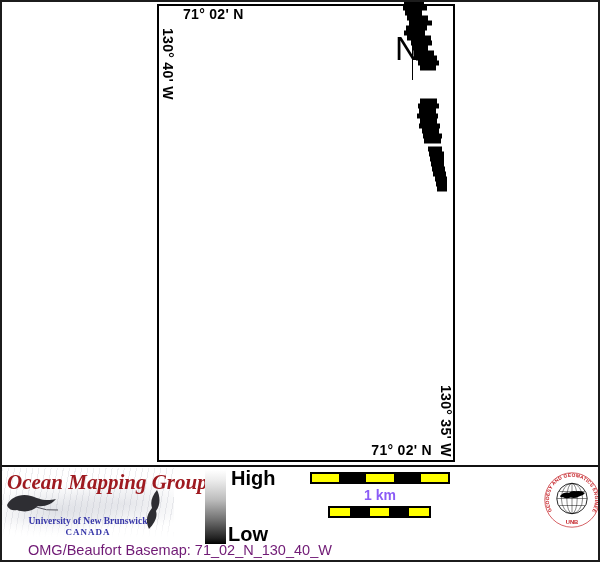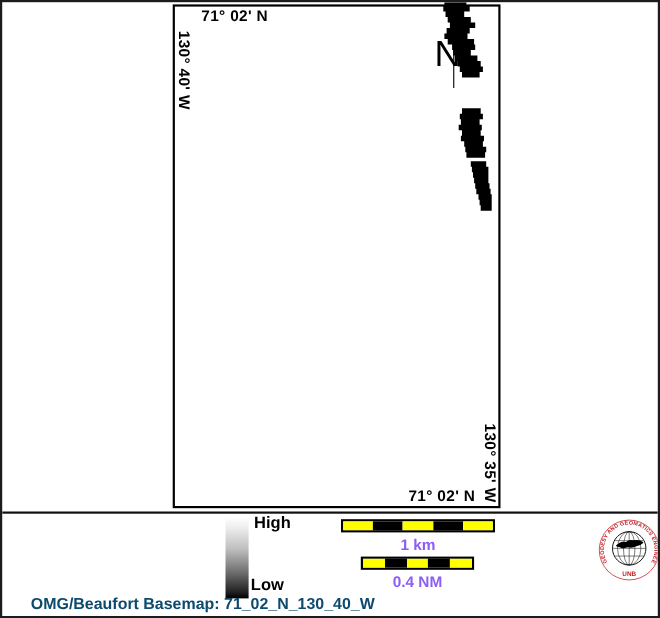--- a/index.html
+++ b/index.html
@@ -30,35 +30,35 @@
       repeating-linear-gradient(100deg, rgba(80,86,110,.10) 0 1px, rgba(0,0,0,0) 1px 6px),
       #fff;}
   .omg-title{position:absolute;left:5px;top:2px;width:160px;font-family:"Liberation Serif",serif;font-style:italic;font-weight:bold;font-size:21px;color:#9e1a20;white-space:nowrap;}
   .omg-sub{position:absolute;left:0;top:48px;width:172px;text-align:center;font-family:"Liberation Serif",serif;font-weight:bold;font-size:9.5px;color:#3636a8;}
   .omg-country{position:absolute;left:0;top:59px;width:172px;text-align:center;font-family:"Liberation Serif",serif;font-weight:bold;font-size:9px;letter-spacing:1px;color:#3636a8;}
   .whale-left{position:absolute;left:4px;top:22px;filter:blur(.5px);}
   .fish-right{position:absolute;left:136px;top:21px;filter:blur(.5px);}
 
   .colorbar{position:absolute;left:203px;top:468px;width:21px;height:74px;
     background:linear-gradient(to bottom,#ffffff 0%,#ececec 14%,#bdbdbd 40%,#6e6e6e 68%,#222 92%,#000 100%);}
-  .legend-label{position:absolute;font-size:15px;font-weight:bold;color:#000;}
+  .legend-label{position:absolute;font-size:20px;font-weight:bold;color:#000;}
   .legend-high{left:229px;top:465px;}
   .legend-low{left:226px;top:521px;}
 
   .sb{position:absolute;height:12px;border:2px solid #000;box-sizing:border-box;display:flex;}
   .sb .seg{flex:1 1 0;height:100%;}
   .sb-km{left:308px;top:470px;width:140px;}
   .sb-nm{left:326px;top:504px;width:103px;}
   .sb-label{position:absolute;font-size:14px;font-weight:bold;color:#8b5cf6;text-align:center;}
   .sb-label-km{left:308px;top:485px;width:140px;}
   .sb-label-nm{left:326px;top:519px;width:103px;}
 
   .seal{position:absolute;left:541px;top:467px;}
 
-  .caption{position:absolute;left:26px;top:540px;width:560px;display:flex;gap:18px;font-size:14.5px;color:#0c4a6e;white-space:nowrap;font-weight:bold;}
+  .caption{position:absolute;left:26px;top:540px;width:560px;display:flex;gap:18px;font-size:14.5px;color:#701a75;white-space:nowrap;}
 </style>
 </head>
 <body>
 
 <div class="page">
 
   <div class="map-frame">
     <div class="coord lat-top">71° 02' N</div>
     <div class="coord lon-left">130° 40' W</div>
     <div class="coord lon-right">130° 35' W</div>
@@ -71,41 +71,52 @@
     <g stroke="#000" stroke-width="5" stroke-linecap="butt">
       <path d="M402,1 h20 M401,6 h24 M403,11 h17 M405,16 h21 M407,21 h23 M404,26 h21 M402,31 h21 M405,36 h24 M409,41 h21 M410,46 h16 M412,51 h20 M414,56 h21 M416,61 h21 M418,66 h16"></path>
     </g>
     <g stroke="#000" stroke-width="5" stroke-linecap="butt">
       <path d="M418,99 h17 M416,104 h21 M417,109 h17 M415,114 h21 M418,119 h17 M417,124 h21 M420,129 h17 M421,134 h19 M422,139 h17 M426,147 h14 M427,152 h15 M428,157 h14 M429,162 h13 M430,167 h13 M431,172 h13 M433,177 h12 M434,182 h11 M435,187 h10"></path>
     </g>
   </svg>
 
   <div class="separator"></div>
 
+  <div class="omg-logo">
+    <div class="omg-title">Ocean Mapping Group</div>
+    <svg class="whale-left" width="54" height="30" viewBox="0 0 54 30">
+      <path fill="#2e2e33" d="M1,15 C5,7 15,3 25,6 C32,8 38,12 50,9 C46,14 39,17 32,16 C27,21 19,23 11,20 C6,21 2,19 1,15 Z"></path>
+      <path stroke="#55555e" stroke-width="1" fill="none" d="M30,17 q10,4 22,3"></path>
+    </svg>
+    <svg class="fish-right" width="28" height="42" viewBox="0 0 28 42">
+      <path fill="#2e2e33" d="M19,1 C14,7 12,13 14,19 C9,25 7,32 11,40 C16,35 20,28 18,22 C23,15 22,7 19,1 Z"></path>
+    </svg>
+    <div class="omg-sub">University of New Brunswick</div>
+    <div class="omg-country">CANADA</div>
+  </div>
 
   <div class="colorbar"></div>
   <div class="legend-label legend-high">High</div>
   <div class="legend-label legend-low">Low</div>
 
   <div class="sb sb-km">
       <span class="seg" style="background: rgb(255, 255, 0);"></span>
       <span class="seg" style="background: rgb(0, 0, 0);"></span>
       <span class="seg" style="background: rgb(255, 255, 0);"></span>
       <span class="seg" style="background: rgb(0, 0, 0);"></span>
       <span class="seg" style="background: rgb(255, 255, 0);"></span>
     </div>
   <div class="sb-label sb-label-km">1 km</div>
   <div class="sb sb-nm">
       <span class="seg" style="background: rgb(255, 255, 0);"></span>
       <span class="seg" style="background: rgb(0, 0, 0);"></span>
       <span class="seg" style="background: rgb(255, 255, 0);"></span>
       <span class="seg" style="background: rgb(0, 0, 0);"></span>
       <span class="seg" style="background: rgb(255, 255, 0);"></span>
     </div>
-  <div class="sb-label sb-label-nm">0.4 NM</div>
 
   <svg class="seal" width="58" height="62" viewBox="0 0 58 62">
     <defs>
       <path id="sealArc" d="M 9.5,43 A 23,23 0 1 1 48.5,43" fill="none"></path>
     </defs>
     <circle cx="29" cy="31" r="27.2" fill="none" stroke="#c41f25" stroke-width="0.7"></circle>
     <text font-size="4.9" font-weight="bold" fill="#c41f25" letter-spacing="0.2" font-family="Liberation Sans, sans-serif">
       <textPath href="#sealArc" startOffset="1">GEODESY AND GEOMATICS ENGINEERING</textPath>
     </text>
     <g>

